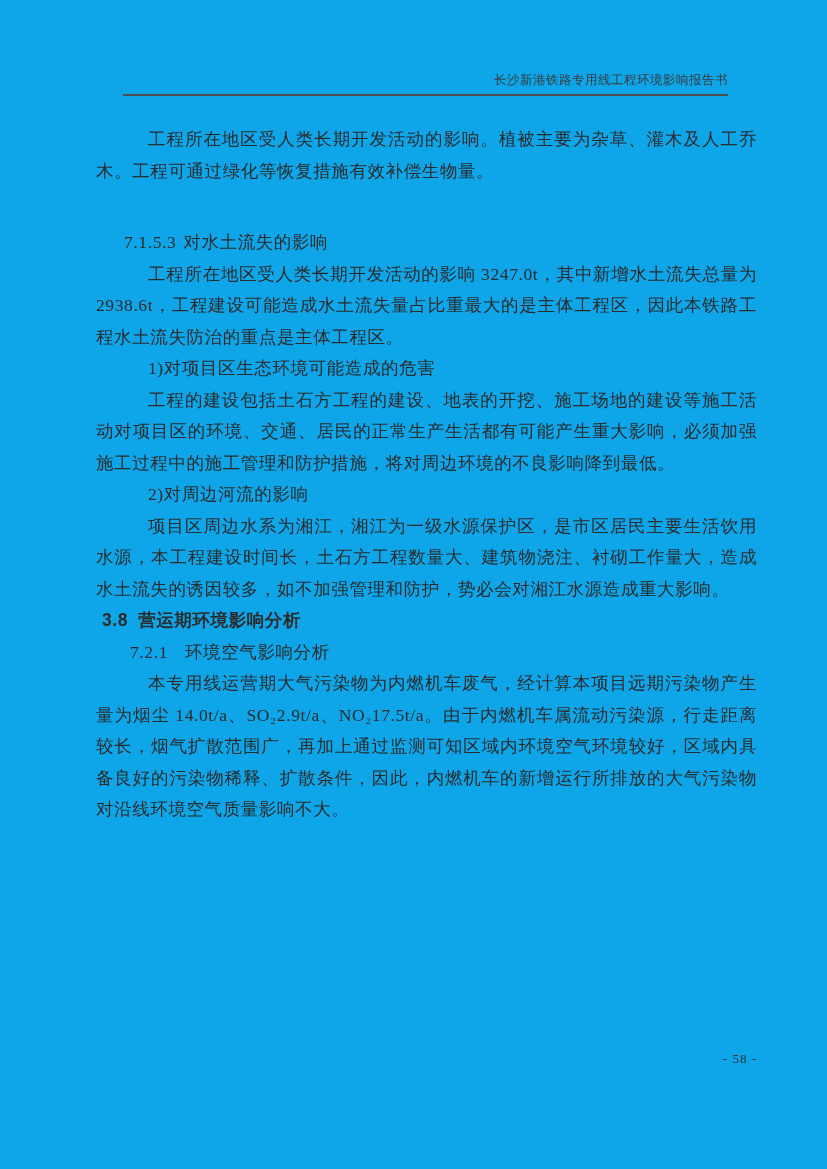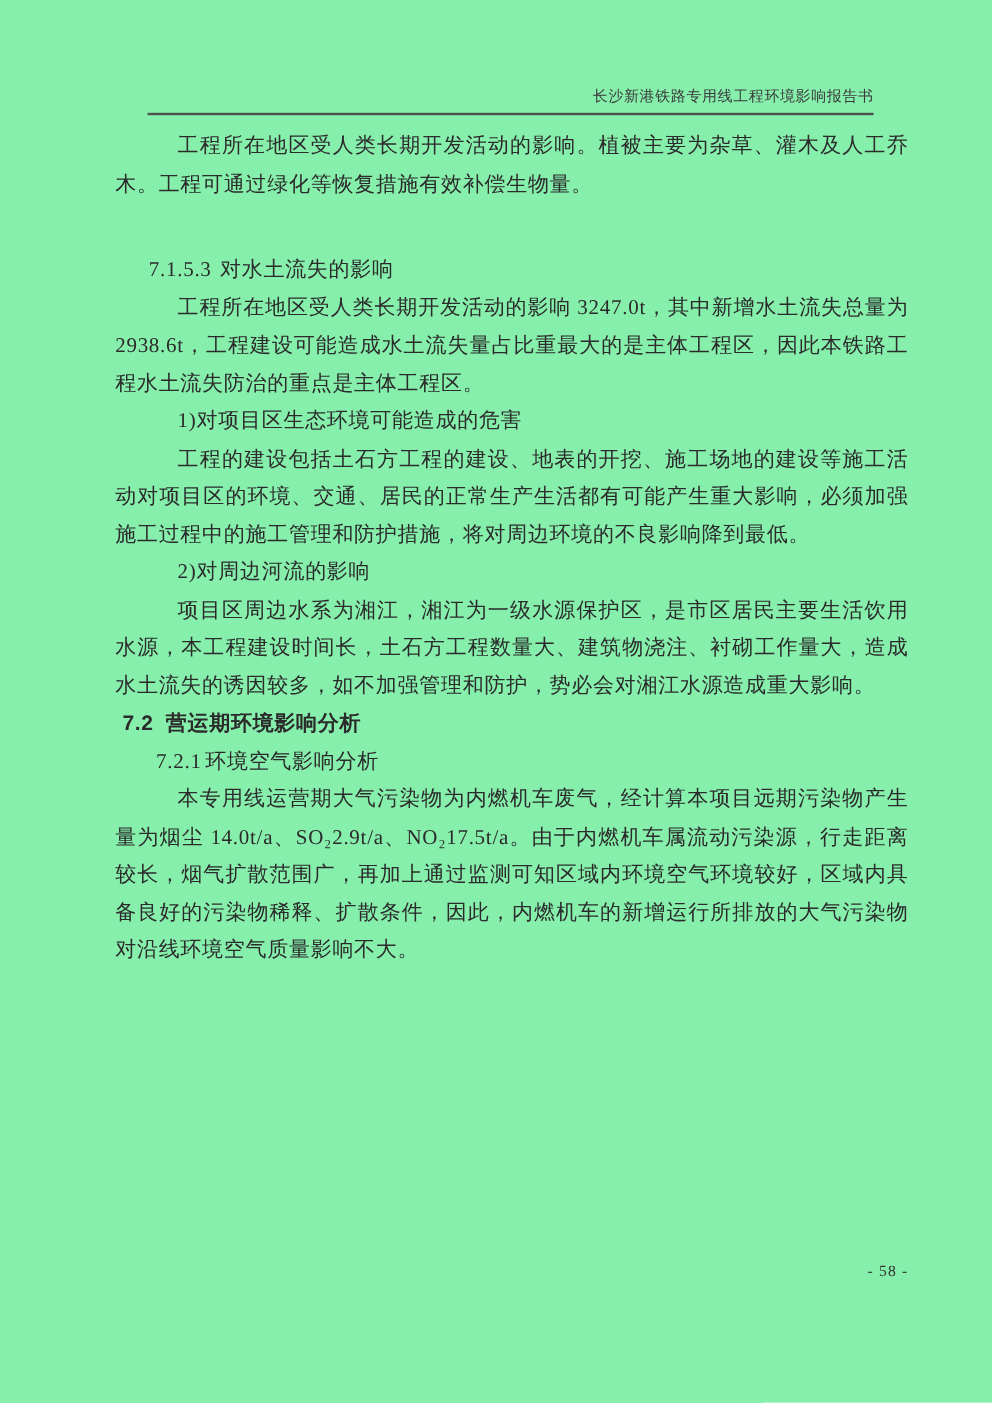--- a/index.html
+++ b/index.html
@@ -4,21 +4,21 @@
 <style>
   html, body {
     margin: 0;
     padding: 0;
     background: #ffffff;
   }
   .page {
     position: relative;
     width: 827px;
     height: 1169px;
-    background: #86efac;
+    background: #0ea5e9;
     overflow: hidden;
     font-family: "Liberation Serif", "DejaVu Serif", serif;
     color: #2b2b2b;
   }
   
   .page-header {
     position: absolute;
     left: 123px;
     top: 72px;
     width: 605px;
@@ -26,21 +26,21 @@
     font-size: 12.5px;
     letter-spacing: 0.5px;
     color: #3a3a3a;
     padding-bottom: 5px;
     border-bottom: 2px solid #4f4f4f;
   }
   
   .doc-body {
     position: absolute;
     left: 96px;
-    top: 106px;
+    top: 124px;
     width: 661px;
     font-size: 17.5px;
     line-height: 31.5px;
     letter-spacing: 0.6px;
     text-align: justify;
     text-justify: inter-character;
     word-break: break-all;
   }
   .doc-body p {
     margin: 0;
@@ -53,21 +53,21 @@
   .heading-7153 { padding-left: 28px; margin-top: 40px; }
   .heading-7153 .sec-num { margin-right: 7px; }
   .heading-72 {
     padding-left: 6px;
     font-family: "Liberation Sans", "DejaVu Sans", sans-serif;
     font-weight: 700;
     font-size: 17.5px;
   }
   .heading-72 .sec-num { margin-right: 10px; }
   .heading-721 { padding-left: 34px; }
-  .heading-721 .sec-num { margin-right: 3px; }
+  .heading-721 .sec-num { margin-right: 17px; }
   
   .page-footer {
     position: absolute;
     left: 96px;
     top: 1051px;
     width: 661px;
     text-align: right;
     font-size: 13px;
     color: #333333;
     letter-spacing: 1px;
@@ -95,21 +95,21 @@
 
     <p>1)对项目区生态环境可能造成的危害</p>
 
     <p>工程的建设包括土石方工程的建设、地表的开挖、施工场地的建设等施工活动对项目区的环境、交通、居民的正常生产生活都有可能产生重大影响，必须加强施工过程中的施工管理和防护措施，将对周边环境的不良影响降到最低。</p>
 
     <p>2)对周边河流的影响</p>
 
     <p>项目区周边水系为湘江，湘江为一级水源保护区，是市区居民主要生活饮用水源，本工程建设时间长，土石方工程数量大、建筑物浇注、衬砌工作量大，造成水土流失的诱因较多，如不加强管理和防护，势必会对湘江水源造成重大影响。</p>
 
     <div class="heading heading-72">
-      <span class="sec-num">7.2</span><span>营运期环境影响分析</span>
+      <span class="sec-num">3.8</span><span>营运期环境影响分析</span>
     </div>
 
     <div class="heading heading-721">
       <span class="sec-num">7.2.1</span><span>环境空气影响分析</span>
     </div>
 
     <p>本专用线运营期大气污染物为内燃机车废气，经计算本项目远期污染物产生量为烟尘 14.0t/a、SO₂2.9t/a、NO₂17.5t/a。由于内燃机车属流动污染源，行走距离较长，烟气扩散范围广，再加上通过监测可知区域内环境空气环境较好，区域内具备良好的污染物稀释、扩散条件，因此，内燃机车的新增运行所排放的大气污染物对沿线环境空气质量影响不大。</p>
 
   </div>
 

